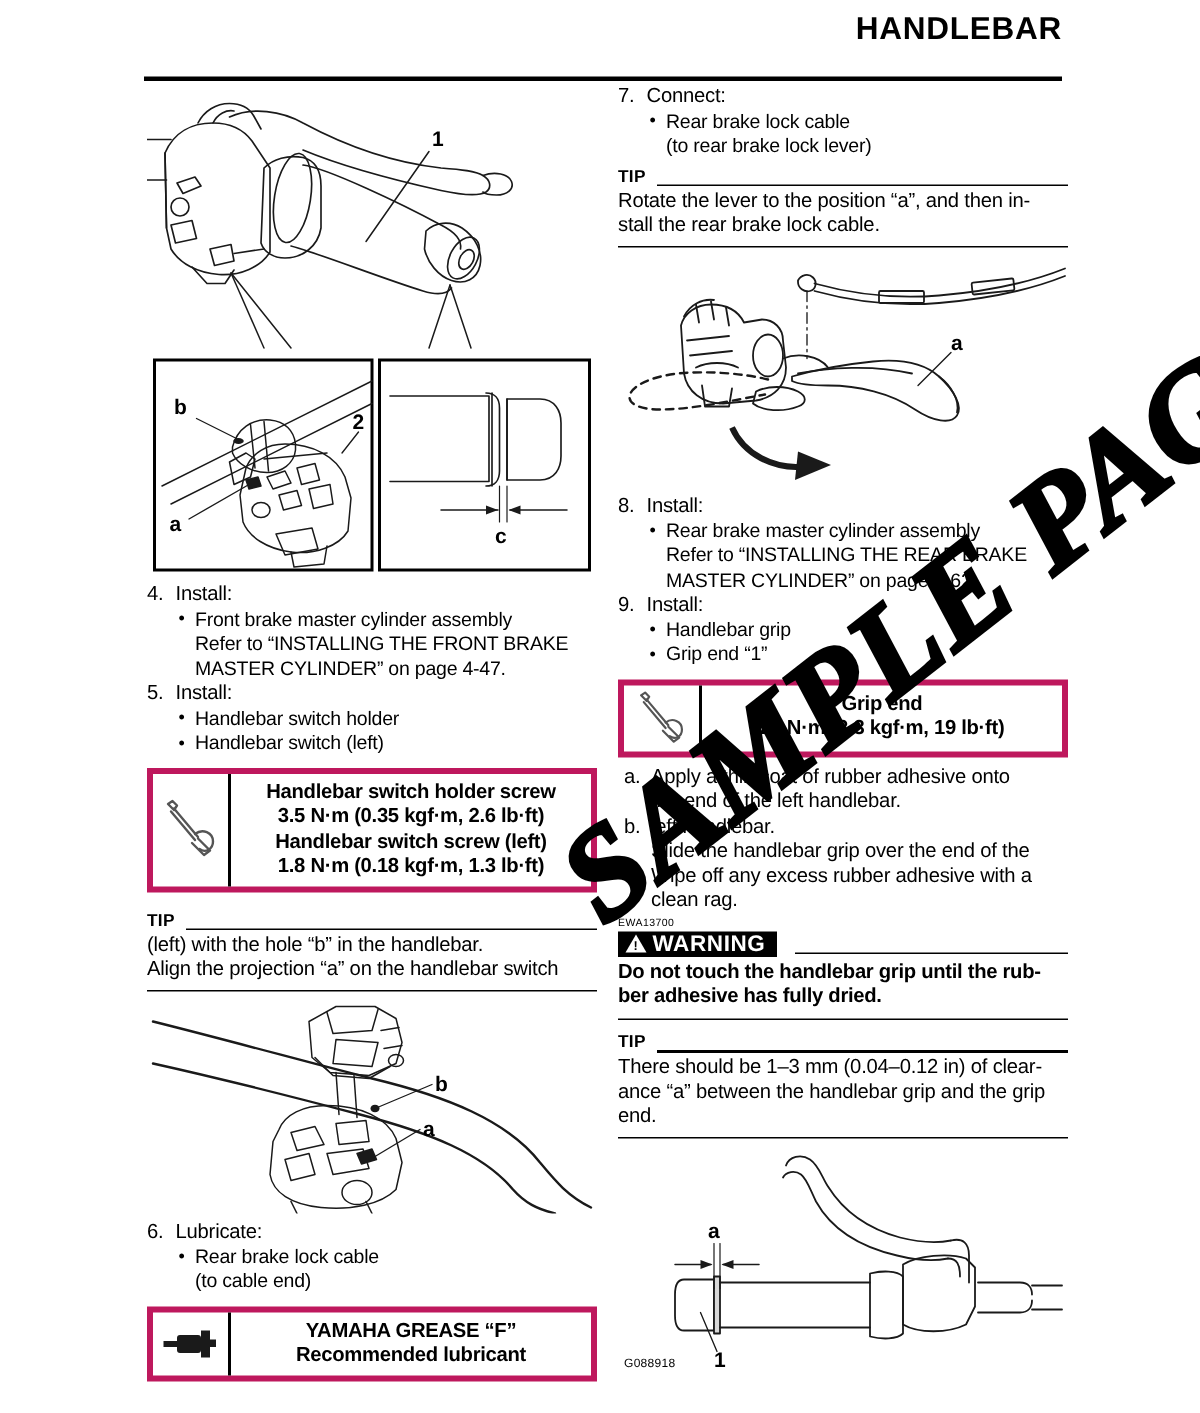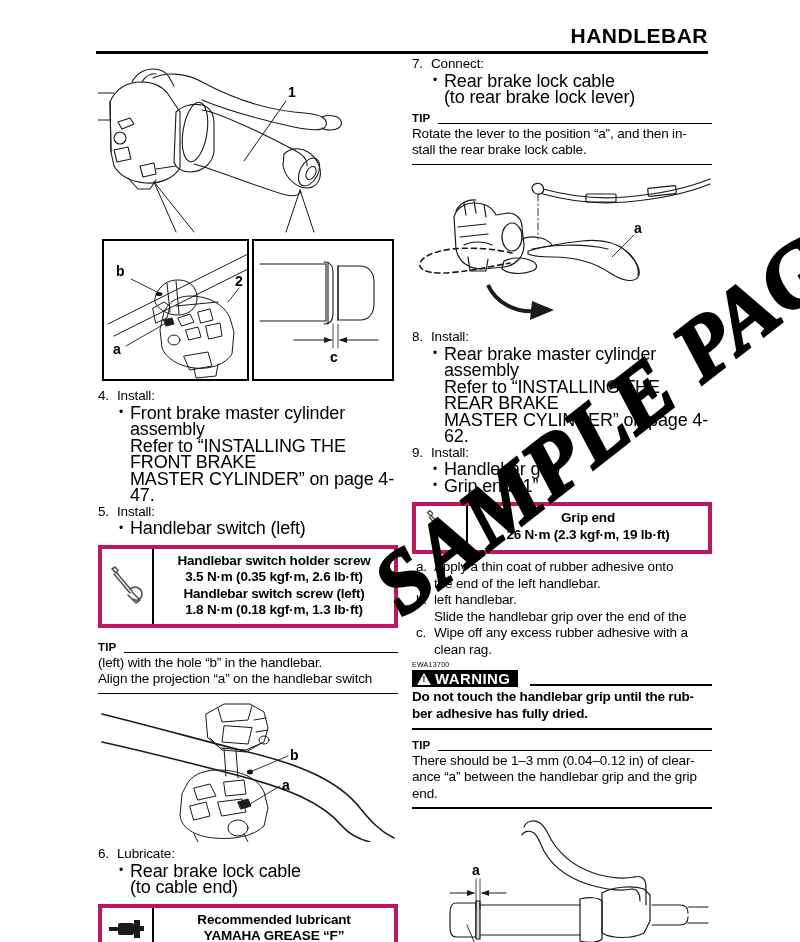--- a/index.html
+++ b/index.html
@@ -27,21 +27,21 @@
   .page-header {
     position: absolute;
     left: 0;
     top: 8px;
     width: 800px;
     height: 34px;
   }
   .page-header .title {
     position: absolute;
     right: 92px;
-    top: 16px;
+    top: 0;
     font-size: 21px;
     font-weight: bold;
     letter-spacing: 0.5px;
   }
   .header-rule {
     position: absolute;
     left: 96px;
     top: 51px;
     width: 612px;
     height: 3px;
@@ -75,21 +75,21 @@
   }
   .step .body { flex: 1 1 auto; }
   .bullets {
     margin: 0;
     padding: 0;
     list-style: none;
   }
   .bullets li {
     position: relative;
     padding-left: 13px;
-    font-size: 18px;
+    font-size: 13px;
     line-height: 16.5px;
     letter-spacing: -0.15px;
   }
   .bullets li::before {
     content: "\2022";
     position: absolute;
     left: 2px;
     top: -0.5px;
     font-size: 12px;
   }
@@ -402,20 +402,21 @@
           </li>
         </ul>
       </span>
     </div>
 
     <div class="step">
       <span class="num">5.</span>
       <span class="body">
         <span>Install:</span>
         <ul class="bullets">
+          <li>Handlebar switch holder</li>
           <li>Handlebar switch (left)</li>
         </ul>
       </span>
     </div>
 
     <div class="spec-box" style="margin-top:8px;">
       <div class="spec-icon">
         <svg width="42" height="44" viewBox="0 0 42 44">
           <g fill="none" stroke="#555" stroke-width="1.6" stroke-linejoin="round" stroke-linecap="round">
             <path d="M6 5 L9 3 L12 6 L10 9 Z"></path>
@@ -504,22 +505,22 @@
         <svg width="40" height="26" viewBox="0 0 40 26">
           <g fill="#1a1a1a" stroke="none">
             <rect x="2" y="11" width="9" height="4"></rect>
             <rect x="11" y="7" width="16" height="12" rx="2"></rect>
             <rect x="27" y="4" width="6" height="18"></rect>
             <rect x="31" y="10" width="6" height="5"></rect>
           </g>
         </svg>
       </div>
       <div class="spec-body">
+        <span class="ln">YAMAHA GREASE “F”</span>
         <span class="ln">Recommended lubricant</span>
-        <span class="ln">YAMAHA GREASE “F”</span>
       </div>
     </div>
 
   </div>
 
   <div class="col col-right">
 
     <div class="step">
       <span class="num">7.</span>
       <span class="body">

